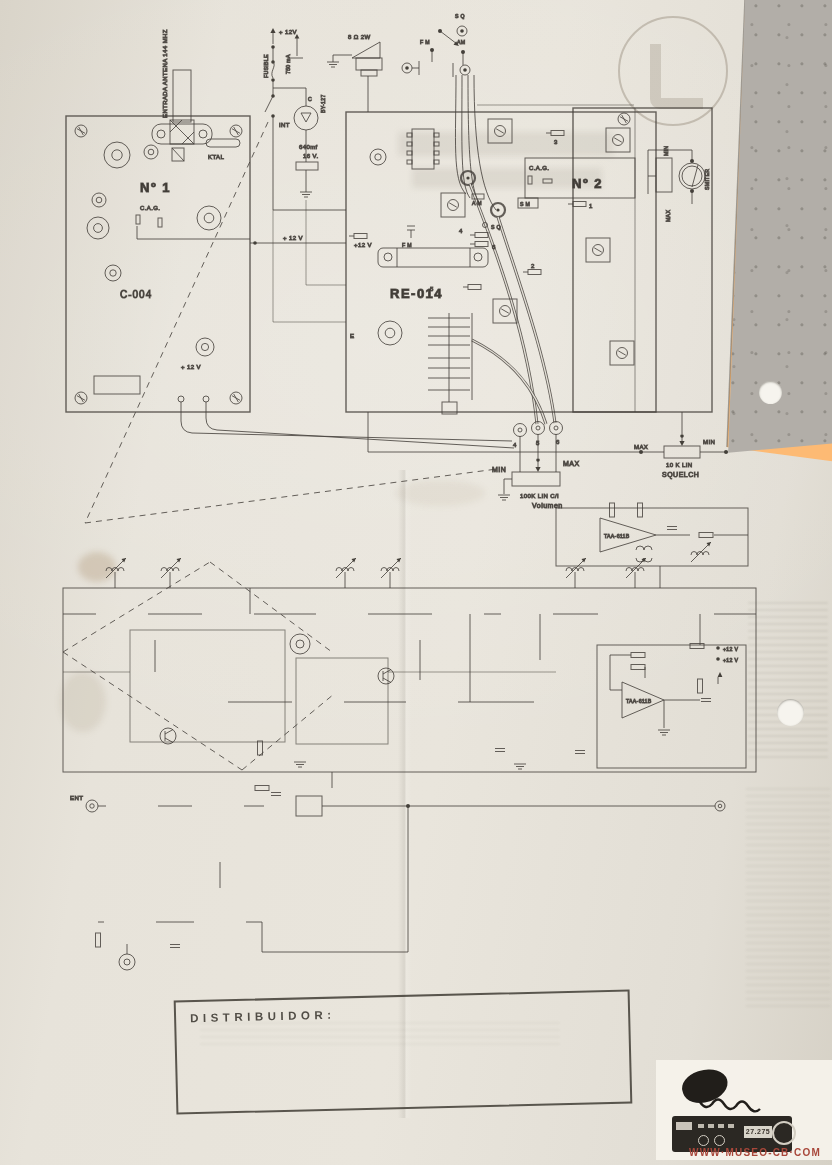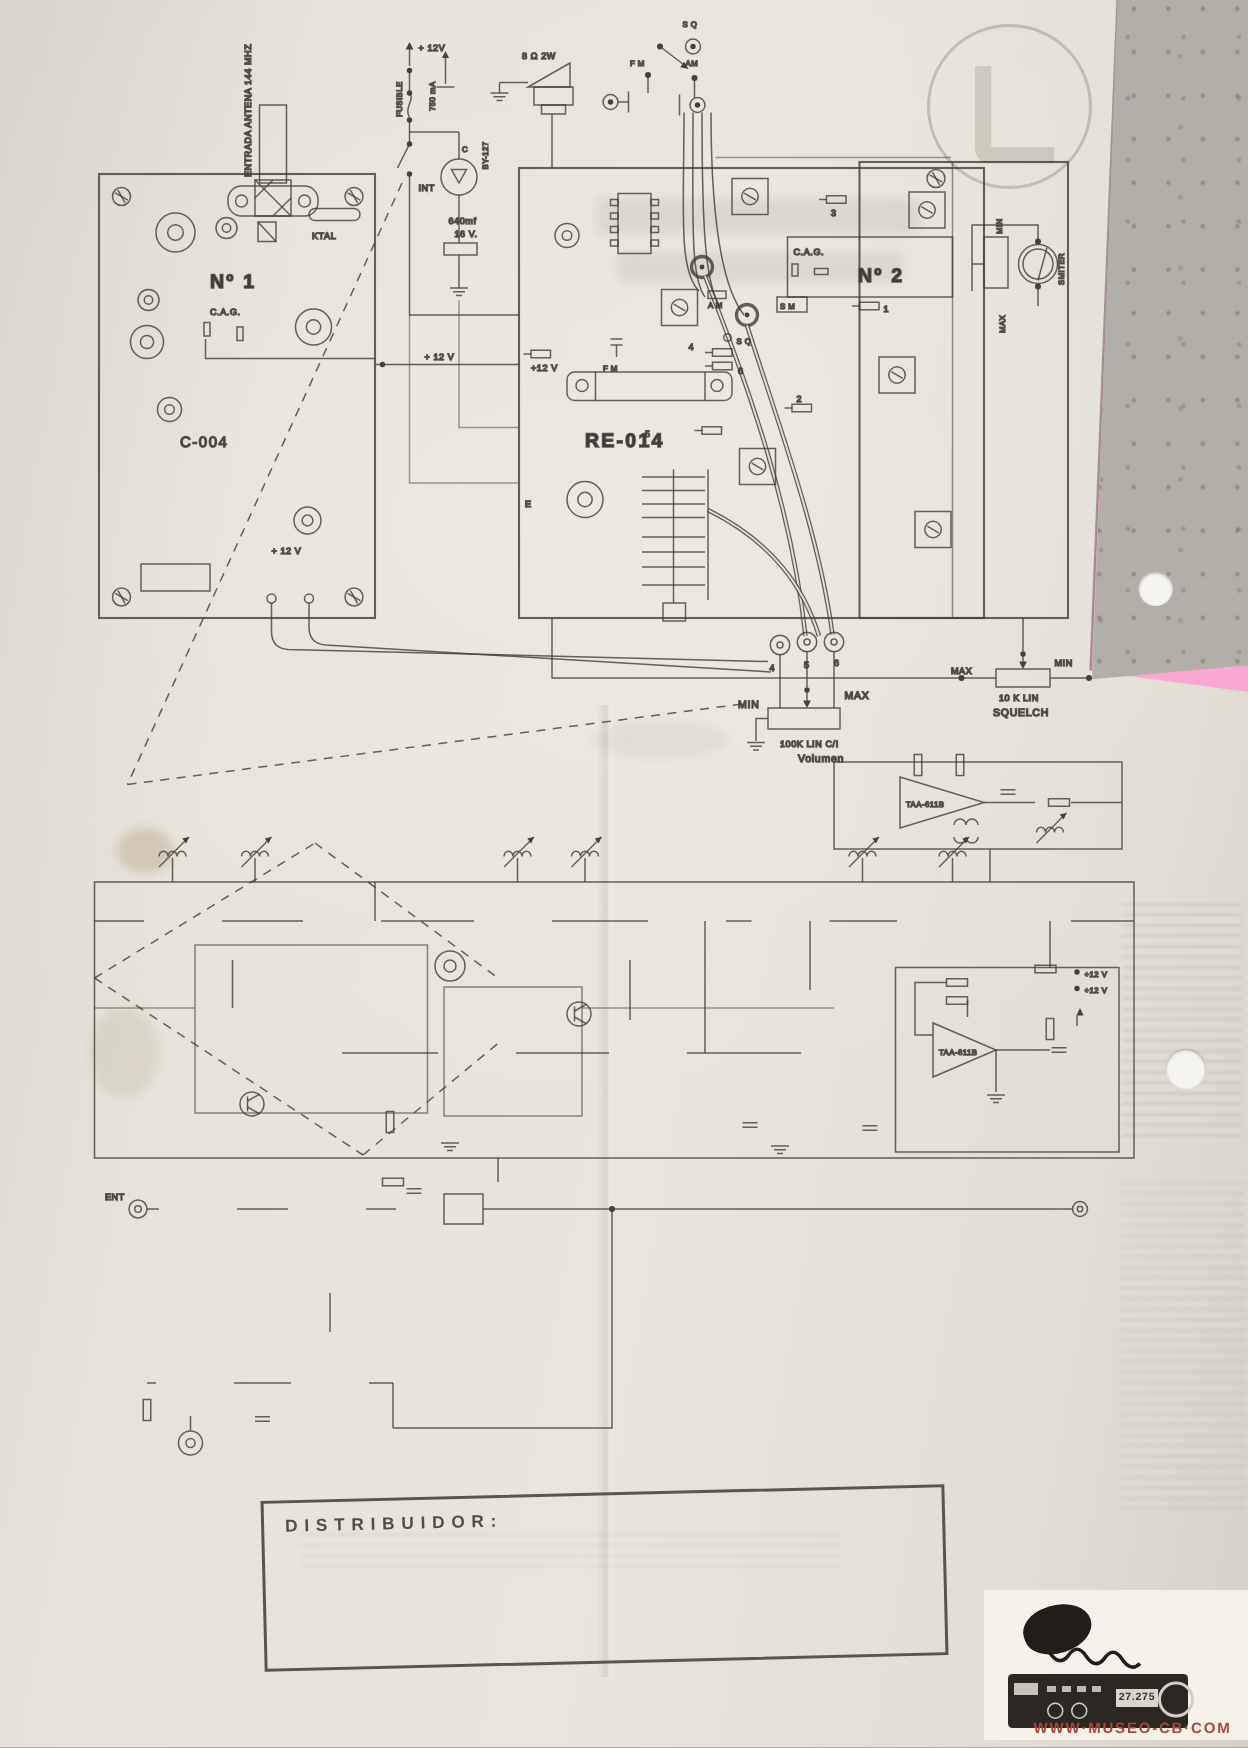--- a/index.html
+++ b/index.html
@@ -1,17 +1,17 @@
 <!DOCTYPE html>
 <html><head>
 <meta charset="utf-8">
 <style>
   html,body{margin:0;padding:0;background:#8f8b86;}
   #stage{position:relative;width:832px;height:1165px;overflow:hidden;
-         font-family:"Liberation Sans",sans-serif;background:#f9a8d4;}
+         font-family:"Liberation Sans",sans-serif;background:#fdba74;}
   .abs{position:absolute;}
   
   #paper{left:0;top:0;width:832px;height:1165px;
     background:
       radial-gradient(120% 60% at 45% 30%, rgba(255,255,255,.16), rgba(255,255,255,0) 60%),
       linear-gradient(100deg,#d9d4c9 0%,#e7e3da 22%,#e9e5dc 55%,#e2ded5 84%,#d6d1c6 100%);
     clip-path:polygon(0 0,89.6% 0,87.4% 38.4%,100% 39.6%,100% 100%,0 100%);}
   
   #backdrop{left:726px;top:0;width:106px;height:462px;
     background-image:

